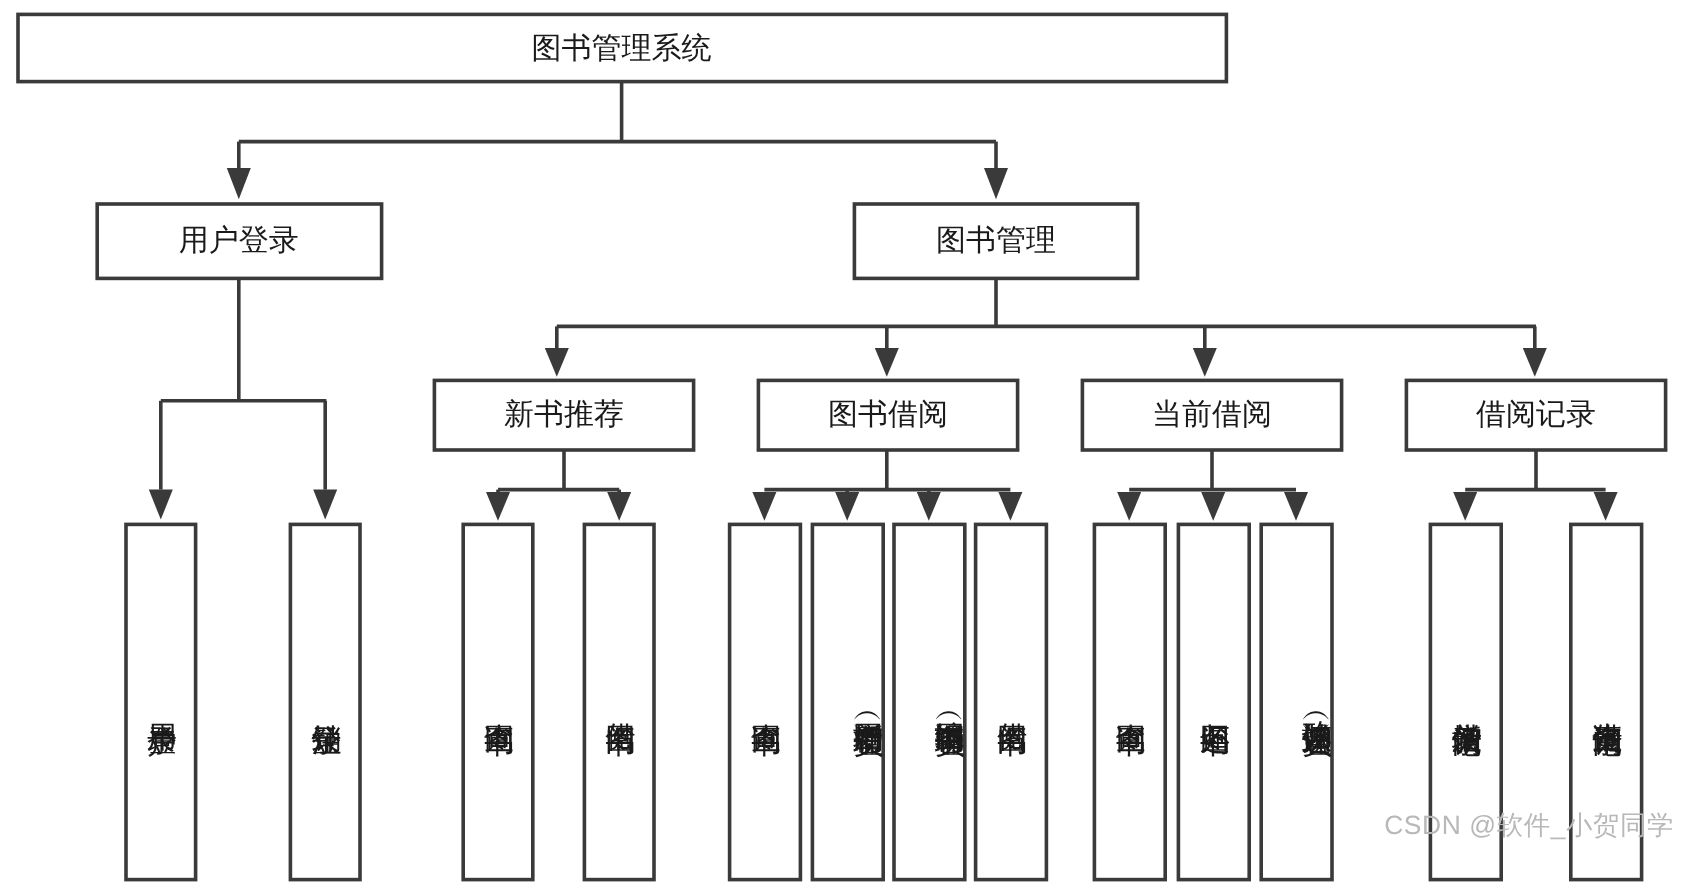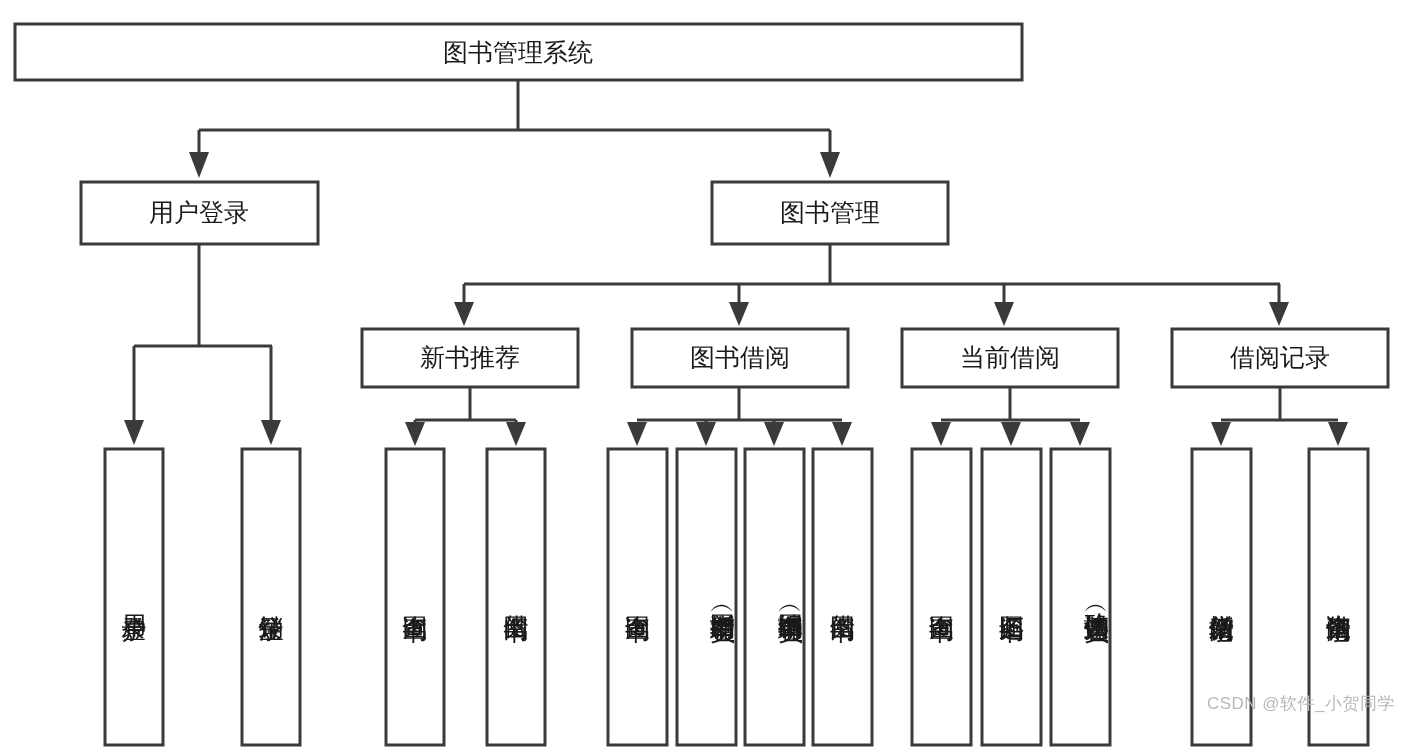--- a/index.html
+++ b/index.html
@@ -10,21 +10,21 @@
   body {
     width: 1405px;
     height: 747px;
     font-family: "Liberation Sans", "DejaVu Sans", sans-serif;
     position: relative;
     overflow: hidden;
   }
   #diagram-root {
     position: absolute;
     left: 0;
-    top: 12px;
+    top: 0;
     width: 1405px;
     height: 707px;
   }
   .node-box {
     fill: #ffffff;
     stroke: #3a3a3a;
     stroke-width: 3;
   }
   .connector {
     stroke: #3a3a3a;
@@ -55,21 +55,21 @@
     color: #1a1a1a;
     letter-spacing: 1px;
     white-space: nowrap;
     pointer-events: none;
   }
   .watermark {
     position: absolute;
     right: 10px;
     bottom: 4px;
     font-family: "Liberation Sans", "DejaVu Sans", sans-serif;
-    font-size: 17px;
+    font-size: 22px;
     color: #b8b8b8;
     letter-spacing: 0.5px;
     white-space: nowrap;
   }
 </style>
 </head>
 <body>
 
 <div id="diagram-root">
 

